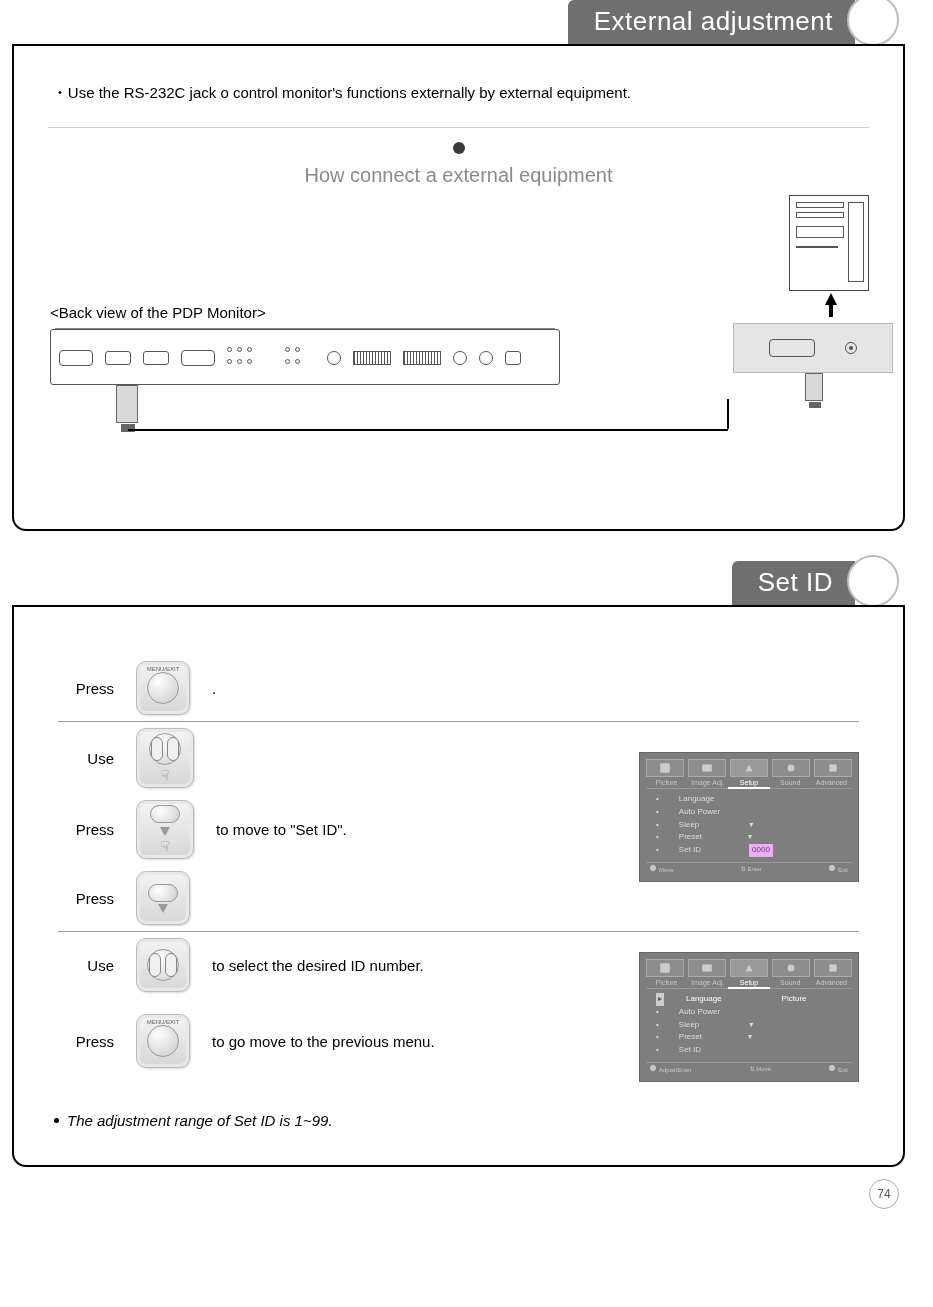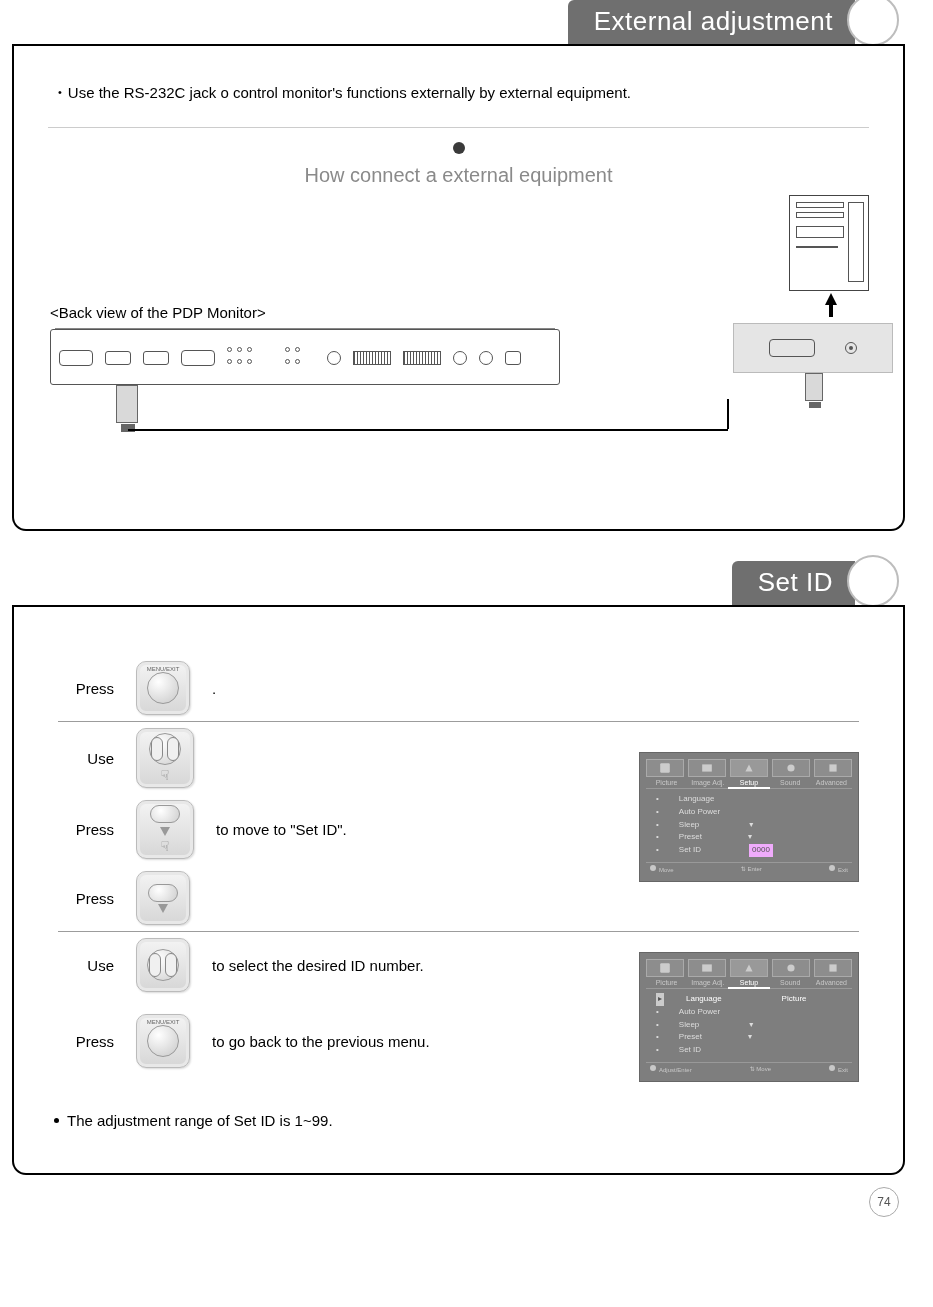--- a/index.html
+++ b/index.html
@@ -426,21 +426,21 @@
                 </div>
             </div>
             <span class="step-text">to select the desired ID number.</span>
           </div>
           <div class="step-row" style="margin-top:10px;">
             <span class="action-label">Press</span>
             <div class="remote-btn">
               <span class="btn-label-tiny">MENU/EXIT</span>
               <div class="btn-circle"></div>
             </div>
-            <span class="step-text">to go back to the previous menu.</span>
+            <span class="step-text">to go move to the previous menu.</span>
           </div>
         </div>
         <div class="step-right-col" style="height:150px;align-items:flex-end;">
           <div class="osd-preview">
             <div class="osd-tabs">
               <div class="osd-tab">
                   <svg viewBox="0 0 10 10">
                     <rect x="1" y="1" width="8" height="8" rx="1"></rect>
                   </svg>
                 </div>
@@ -500,21 +500,21 @@
             <div class="osd-status">
               <span><span class="osd-dot"></span><span>Adjust/Enter</span></span>
               <span>⇅ <span>Move</span></span>
               <span><span class="osd-dot"></span><span>Exit</span></span>
             </div>
           </div>
         </div>
       </div>
     </div>
 
-    <p class="bullet-line" style="margin-top:30px;margin-bottom:16px;">
+    <p class="bullet-line" style="margin-top:30px;margin-bottom:8px;font-style:italic;">
       <span class="dot"></span><span>The adjustment range of Set ID is 1~99.</span>
     </p>
   </div>
 
   <div class="footer">
     <div class="page-circle">74</div>
   </div>
 </div>
 
 </body></html>

